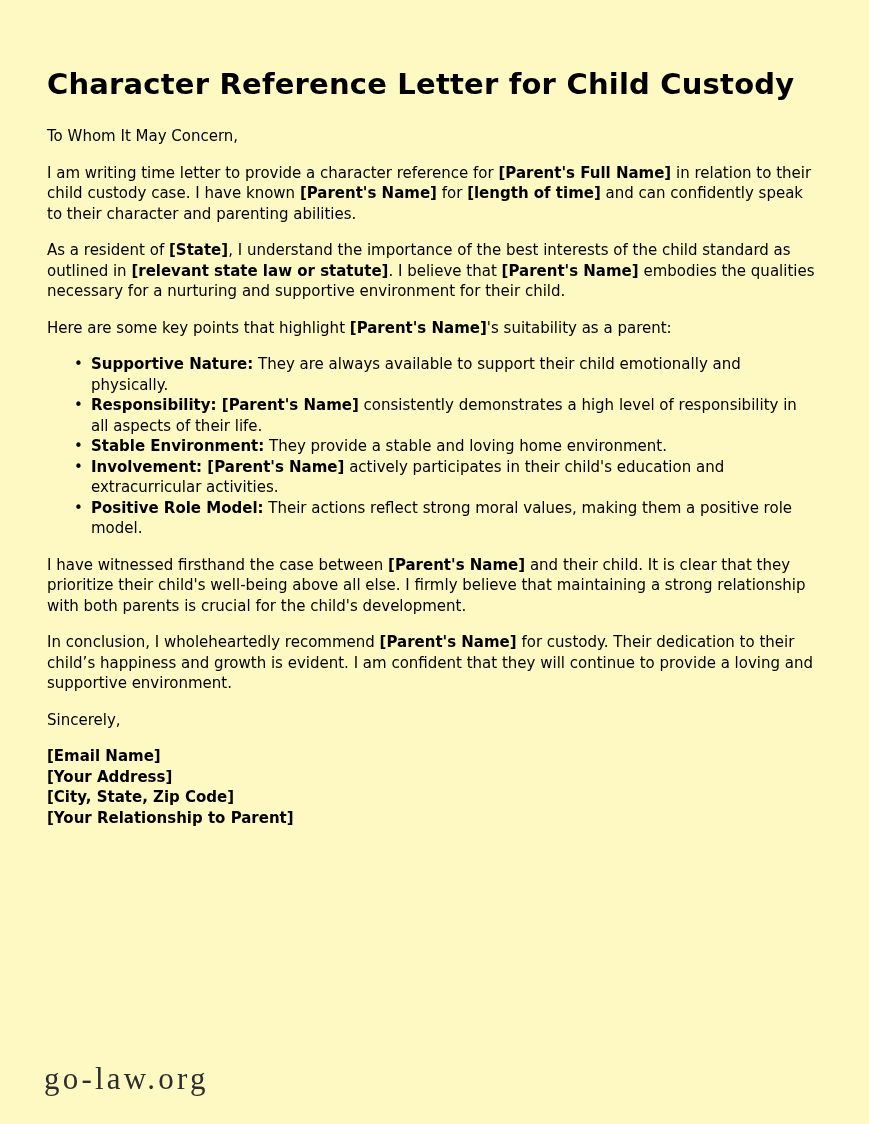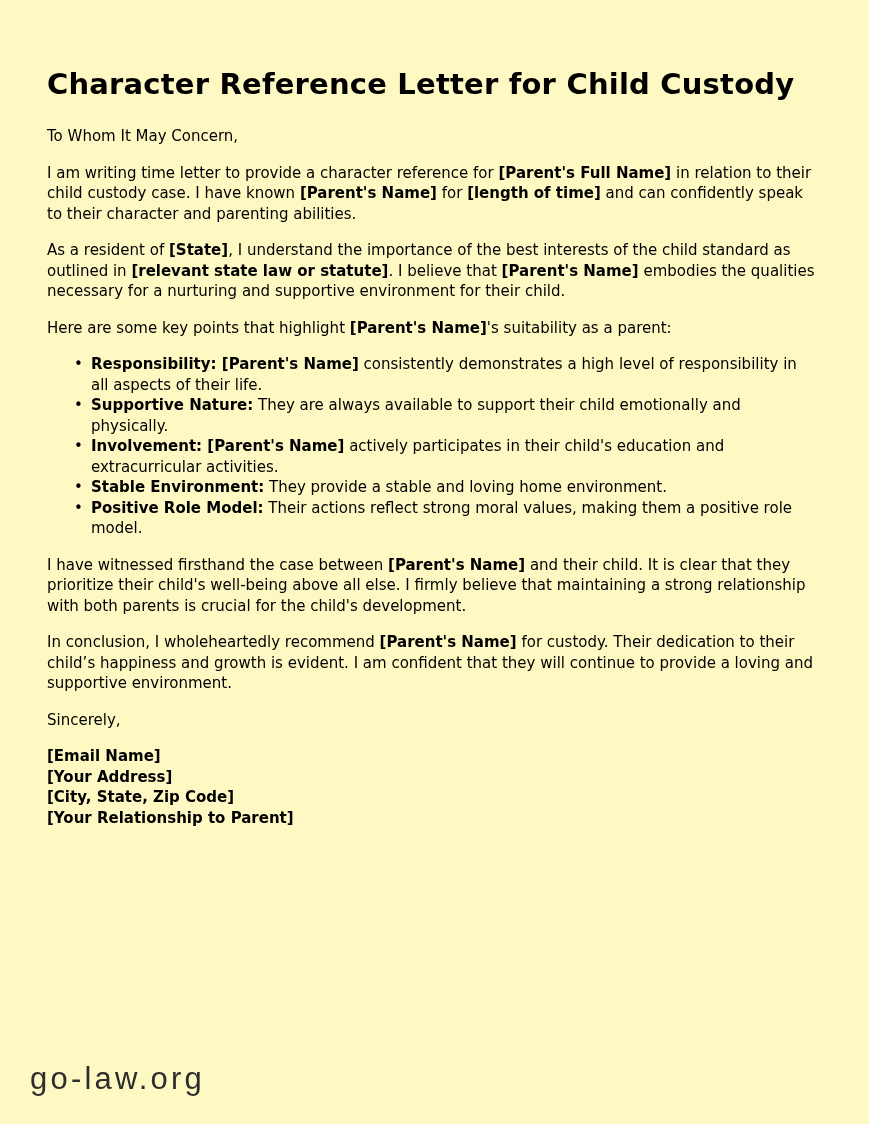--- a/index.html
+++ b/index.html
@@ -54,23 +54,23 @@
   .signature-block {
     margin-top: 16px;
   }
   .signature-line {
     font-size: 15px;
     line-height: 20.5px;
     font-weight: 700;
   }
   .footer-brand {
     position: absolute;
-    left: 30px;
+    left: 44px;
     top: 1061px;
-    font-family: Liberation Sans, sans-serif;
+    font-family: Liberation Serif, serif;
     font-size: 31px;
     letter-spacing: 3.2px;
     color: #2d2d2d;
     font-weight: 400;
   }
 </style>
 </head>
 <body>
 
 <div class="page">
@@ -78,24 +78,24 @@
     <h1 class="letter-title">Character Reference Letter for Child Custody</h1>
 
 
     <p class="salutation">To Whom It May Concern,</p>
 
     <div>
         <p class="para"><span>I am writing time letter to provide a character reference for </span><b>[Parent's Full Name]</b><span> in relation to their child custody case. I have known </span><b>[Parent's Name]</b><span> for </span><b>[length of time]</b><span> and can confidently speak to their character and parenting abilities.</span></p>
         <p class="para"><span>As a resident of </span><b>[State]</b><span>, I understand the importance of the best interests of the child standard as outlined in </span><b>[relevant state law or statute]</b><span>. I believe that </span><b>[Parent's Name]</b><span> embodies the qualities necessary for a nurturing and supportive environment for their child.</span></p>
         <p class="para"><span>Here are some key points that highlight </span><b>[Parent's Name]</b><span>'s suitability as a parent:</span></p>
         <ul class="bullets">
+          <li><b>Supportive Nature:</b><span> They are always available to support their child emotionally and physically.</span></li>
           <li><b>Responsibility: [Parent's Name]</b><span> consistently demonstrates a high level of responsibility in all aspects of their life.</span></li>
-          <li><b>Supportive Nature:</b><span> They are always available to support their child emotionally and physically.</span></li>
+          <li><b>Stable Environment:</b><span> They provide a stable and loving home environment.</span></li>
           <li><b>Involvement: [Parent's Name]</b><span> actively participates in their child's education and extracurricular activities.</span></li>
-          <li><b>Stable Environment:</b><span> They provide a stable and loving home environment.</span></li>
           <li><b>Positive Role Model:</b><span> Their actions reflect strong moral values, making them a positive role model.</span></li>
         </ul>
         <p class="para"><span>I have witnessed firsthand the case between </span><b>[Parent's Name]</b><span> and their child. It is clear that they prioritize their child's well-being above all else. I firmly believe that maintaining a strong relationship with both parents is crucial for the child's development.</span></p>
         <p class="para"><span>In conclusion, I wholeheartedly recommend </span><b>[Parent's Name]</b><span> for custody. Their dedication to their child’s happiness and growth is evident. I am confident that they will continue to provide a loving and supportive environment.</span></p>
       </div>
 
     <p class="closing">Sincerely,</p>
 
     <div class="signature-block">
         <div class="signature-line">[Email Name]</div>

